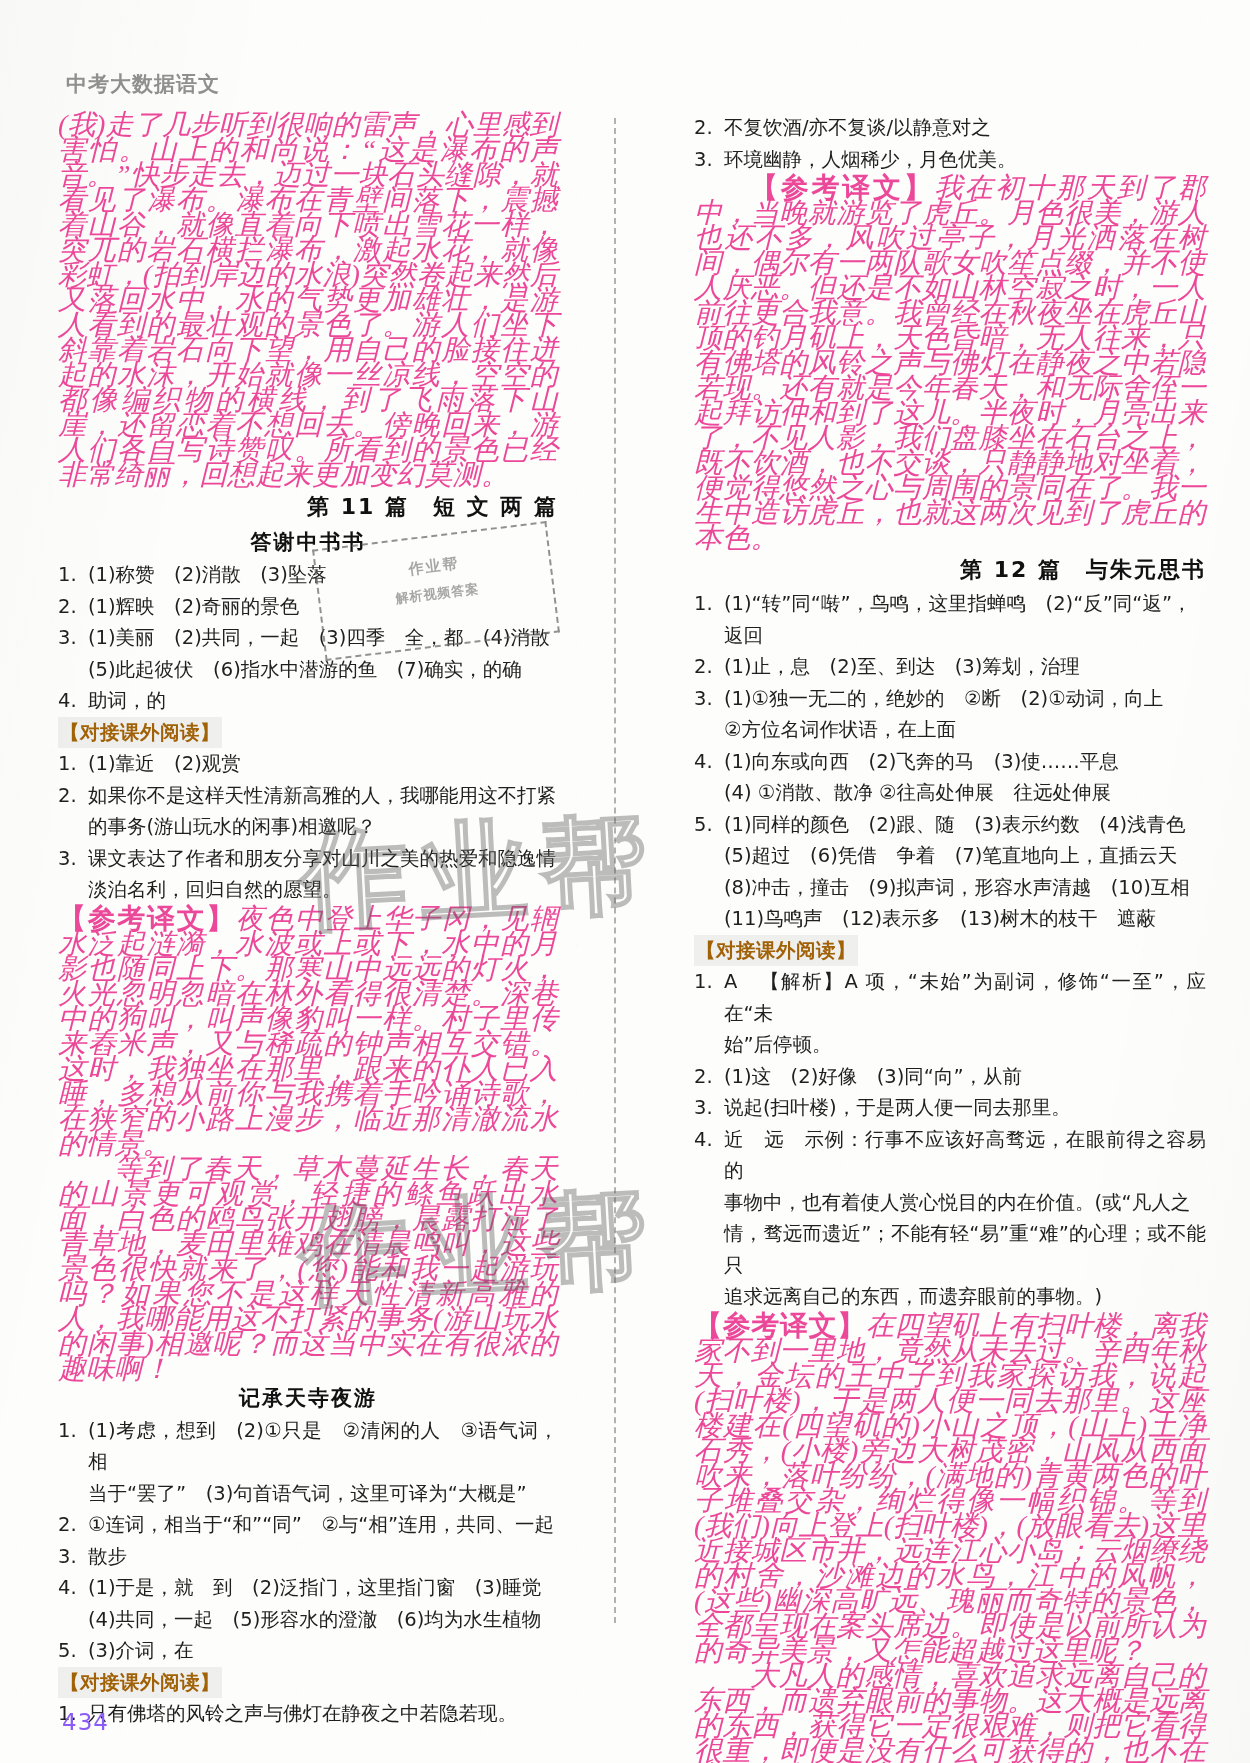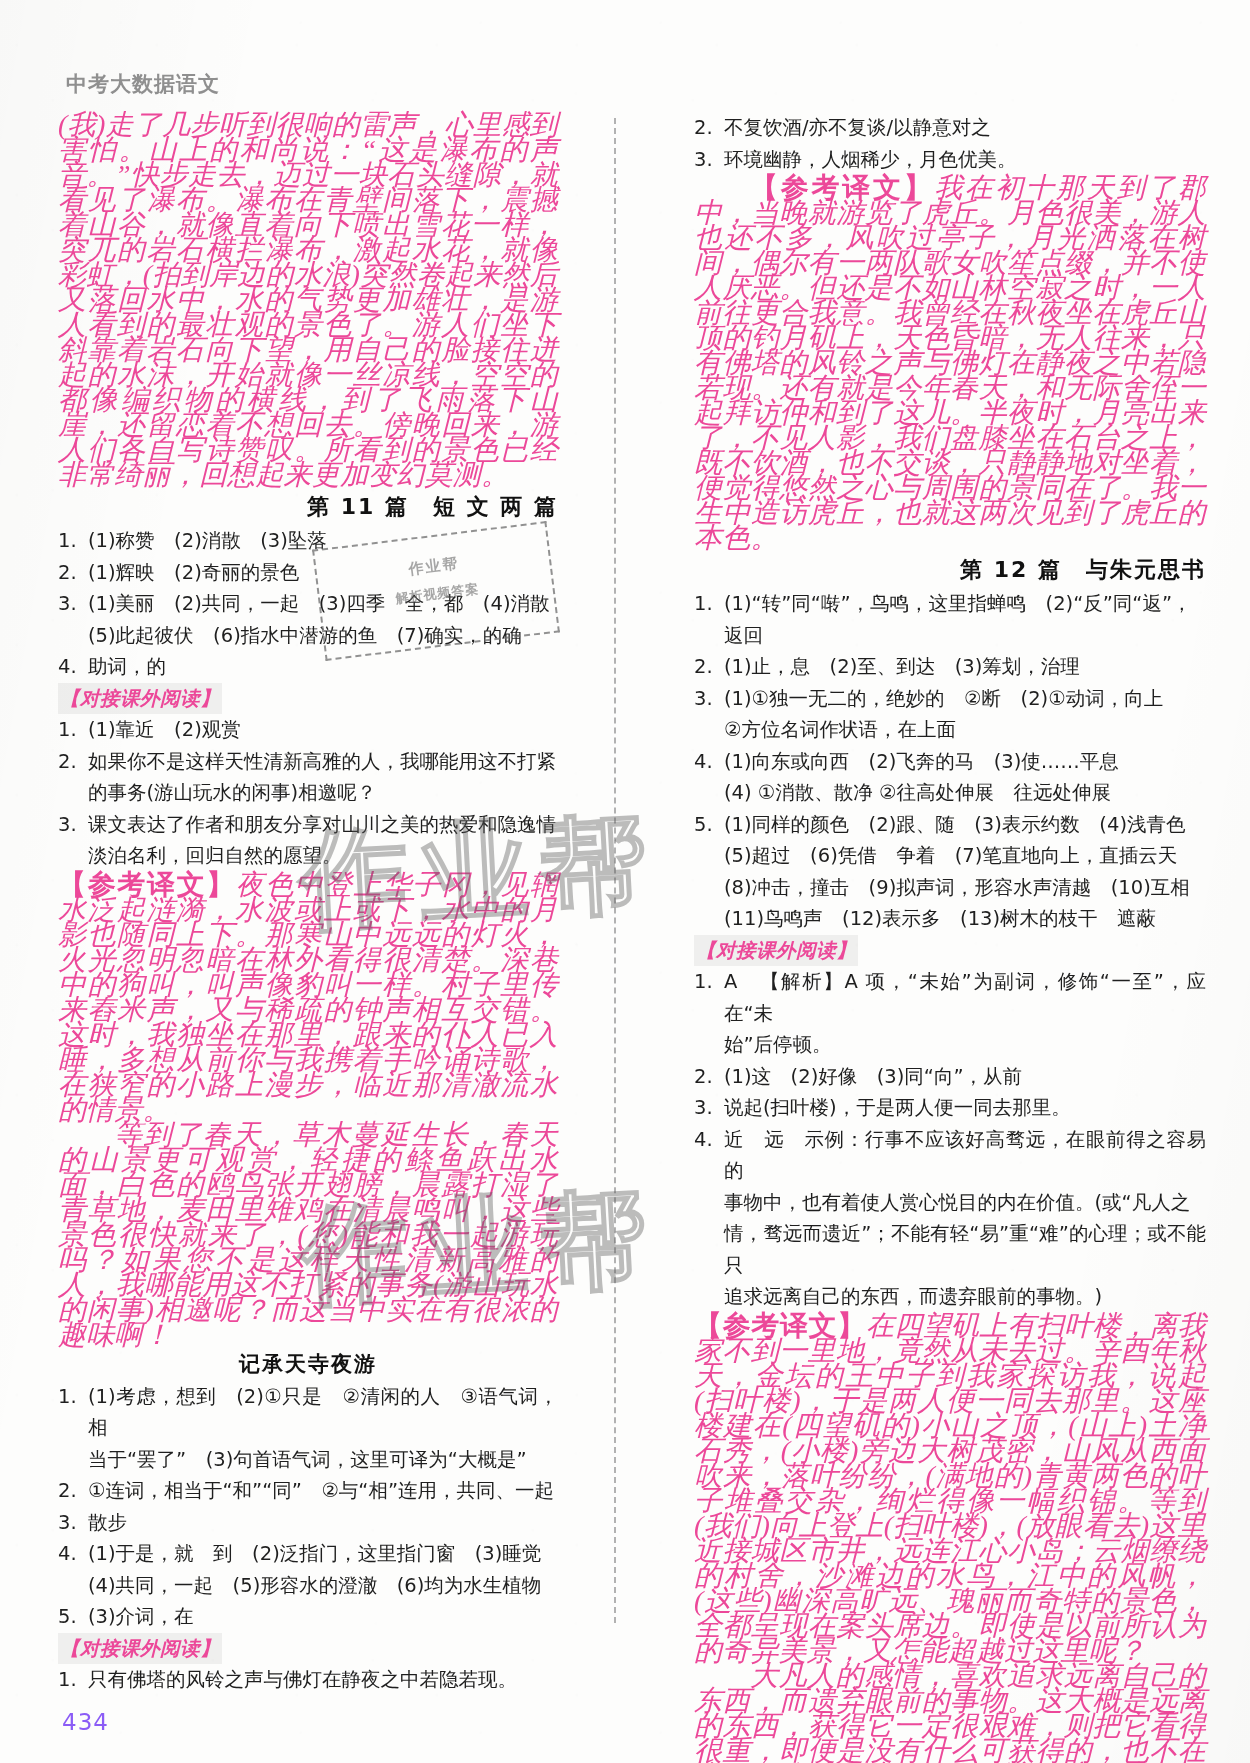--- a/index.html
+++ b/index.html
@@ -112,25 +112,24 @@
   }
   .ans .body{flex:1 1 auto;text-align:justify;}
   .ans .body .ln{display:block;}
 
   .bracket-head{
     font-family:"DejaVu Sans","Liberation Sans",sans-serif;
     font-weight:700;
     font-size:19.5px;
     line-height:31.5px;
     letter-spacing:.5px;
-    color:#ec4899;
+    color:#a16207;
     background:rgba(0,0,0,0.055);
     display:inline-block;
     padding:0 2px;
-    font-style:italic;
   }
   .trans-lead{
     font-family:"DejaVu Sans","Liberation Sans",sans-serif;
     font-weight:700;
     font-style:normal;
     letter-spacing:.5px;
   }
 
   
   .pageno{
@@ -194,20 +193,21 @@
 
 <div class="cols">
 
   <div class="divider"></div>
 
   <div class="col col-left">
 
     <p class="kai">(我)走了几步听到很响的雷声，心里感到害怕。山上的和尚说：“这是瀑布的声音。”快步走去，迈过一块石头缝隙，就看见了瀑布。瀑布在青壁间落下，震撼着山谷，就像直着向下喷出雪花一样，突兀的岩石横拦瀑布，激起水花，就像彩虹，(拍到岸边的水浪)突然卷起来然后又落回水中，水的气势更加雄壮，是游人看到的最壮观的景色了。游人们坐下斜靠着岩石向下望，用自己的脸接住迸起的水沫，开始就像一丝凉线，空空的都像编织物的横线，到了飞雨落下山崖，还留恋着不想回去。傍晚回来，游人们各自写诗赞叹。所看到的景色已经非常绮丽，回想起来更加变幻莫测。</p>
 
     <p class="sec-title">第 11 篇　短 文 两 篇</p>
+    <p class="sub-title">答谢中书书</p>
 
     <div class="ans">
       <span class="num">1.</span>
       <span class="body">
           <span class="ln">(1)称赞　(2)消散　(3)坠落</span>
         </span>
     </div>
     <div class="ans">
       <span class="num">2.</span>
       <span class="body">

